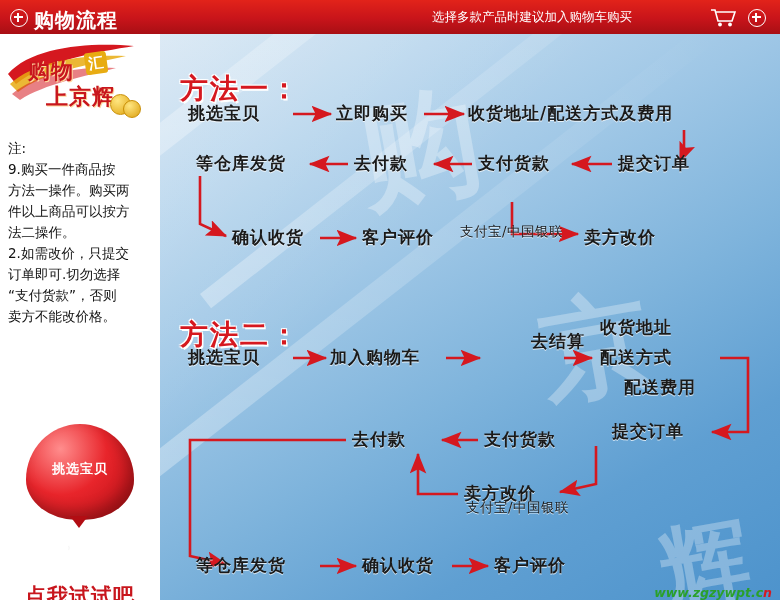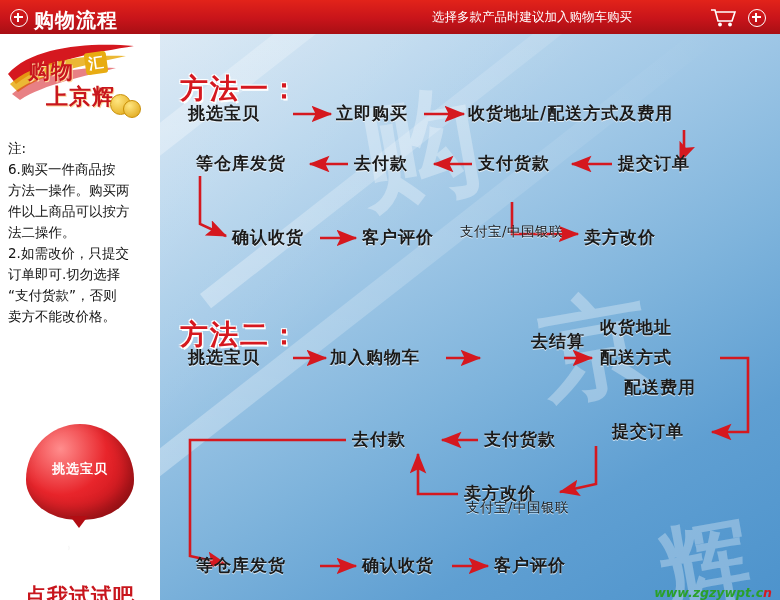--- a/index.html
+++ b/index.html
@@ -168,21 +168,21 @@
       </svg>
       <span id="logo-text1">购物</span>
       <span id="logo-badge">汇</span>
       <span id="logo-text2">上京辉</span>
       <span id="logo-coin"></span>
       <span id="logo-coin2"></span>
     </div>
 
     <div id="notes">
       <div>注:</div>
-      <div>6.购买一件商品按
+      <div>9.购买一件商品按
 方法一操作。购买两
 件以上商品可以按方
 法二操作。</div>
       <div>2.如需改价，只提交
 订单即可.切勿选择
 “支付货款”，否则
 卖方不能改价格。</div>
     </div>
 
     <div id="balloon-wrap">

